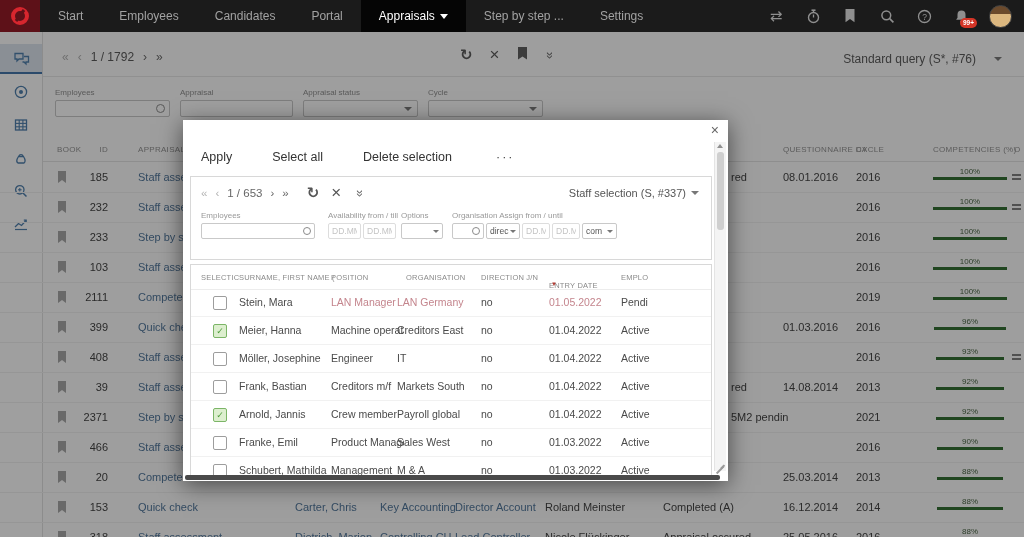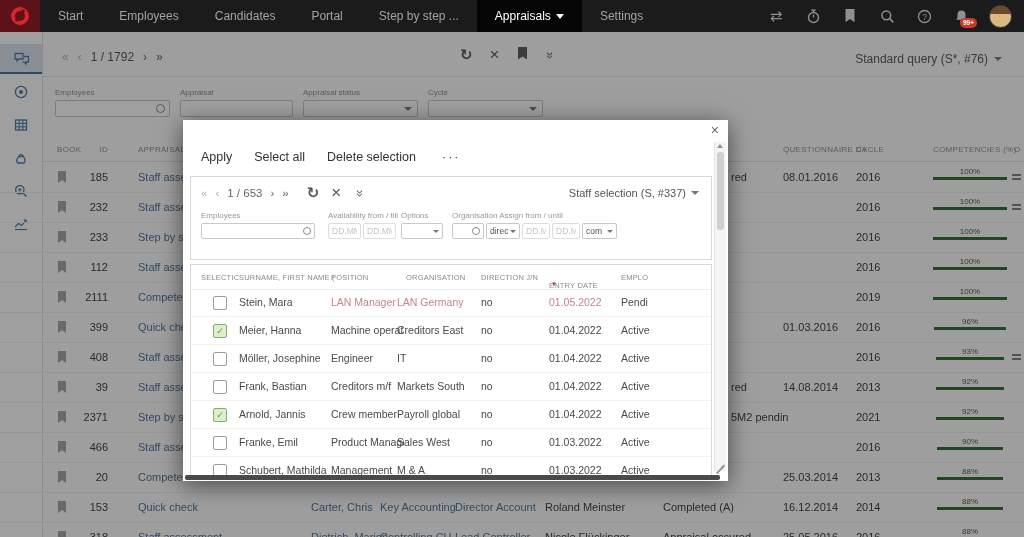--- a/index.html
+++ b/index.html
@@ -25,40 +25,40 @@
   .hr-top{position:absolute;left:43px;right:0;top:44px;height:1px;background:#e6e6e6;}
   .hr-head{position:absolute;left:43px;right:0;top:129px;height:1px;background:#e3e3e3;}
   
   .pg{position:absolute;left:62px;top:18px;display:flex;align-items:center;gap:9px;font-size:12px;color:#666;}
   .pg .dim{color:#b0b0b0;}
   .pg .num{color:#555;}
   .tb-icons{position:absolute;left:460px;top:14px;display:flex;align-items:center;gap:17px;color:#555;}
   .icon-x{font-size:17px;line-height:16px;color:#555;}
   .icon-refresh{font-size:15px;font-weight:bold;color:#555;}
   .dbl-chev{display:inline-block;transform:rotate(-90deg);font-size:13px;color:#666;}
-  .query{position:absolute;right:22px;top:20px;font-size:12px;color:#555;display:flex;align-items:center;gap:6px;cursor:pointer;}
+  .query{position:absolute;right:22px;top:20px;font-size:12px;color:#555;display:flex;align-items:center;gap:18px;cursor:pointer;}
   .tri{width:0;height:0;border-left:4px solid transparent;border-right:4px solid transparent;border-top:4px solid #777;}
   
   .field{position:absolute;top:56px;}
   .field label{display:block;font-size:8px;color:#8d8d8d;margin-bottom:3px;}
   .fbox{position:relative;height:15px;border:1px solid #c6c6c6;border-radius:2px;background:#fff;}
   .fbox input{position:absolute;inset:0;border:0;outline:0;background:transparent;font-size:10px;padding:0 4px;width:100%;box-sizing:border-box;}
   .mag{position:absolute;right:4px;top:3px;width:7px;height:7px;border:1.3px solid #8a8a8a;border-radius:50%;}
   .fbox .tri{position:absolute;right:5px;top:6px;}
   
   .thead{position:absolute;top:113px;left:0;right:0;height:16px;font-size:8px;color:#8f8f8f;letter-spacing:.3px;}
   .thead span{position:absolute;white-space:nowrap;}
   .main-rows{position:absolute;top:131px;left:0;right:0;bottom:0;overflow:hidden;}
   .mrow{position:relative;height:29px;border-bottom:1px solid #f0f0f0;}
   .cell{position:absolute;top:0;height:29px;line-height:29px;font-size:11px;color:#3c3c3c;white-space:nowrap;}
   .link{color:#4c7399;cursor:pointer;}
   .c-book{left:57px;top:8px;height:auto;line-height:normal;}
   .c-id{left:68px;width:40px;text-align:right;}
   .c-appr{left:138px;}
-  .c-emp{left:295px;margin-left:16px;}
+  .c-emp{left:295px;}
   .c-org{left:380px;}
   .c-pos{left:455px;}
   .c-apprsr{left:545px;}
   .c-status{left:663px;}
   .c-frag{left:731px;}
   .c-date{left:783px;}
   .c-cycle{left:856px;}
   .c-bar{left:933px;width:74px;line-height:normal;}
   .bar-label{display:block;text-align:center;font-size:8px;color:#44603f;margin-top:4px;}
   .bar-line{height:3px;background:#2e6b2e;margin:1px auto 0;}
@@ -66,21 +66,21 @@
   .c-edge i{display:block;width:9px;height:2px;background:#7d7d7d;margin:2px 0;}
   
   .h-book{left:57px}.h-id{left:68px;width:40px;text-align:right}.h-appr{left:138px}
   .h-qdate{left:783px}.h-cycle{left:856px}.h-comp{left:933px}.h-edge{left:1014px}
   
   .overlay{position:absolute;inset:0;background:rgba(15,15,15,.40);z-index:50;}
   .modal{position:absolute;left:183px;top:88px;width:545px;height:361px;background:#fff;z-index:100;
          box-shadow:0 4px 22px rgba(0,0,0,.55);box-sizing:border-box;}
   .m-title{position:absolute;top:0;left:0;right:0;height:20px;text-align:center;font-size:9px;letter-spacing:1px;color:#4a4a4a;line-height:20px;}
   .m-close{position:absolute;top:3px;right:9px;font-size:14px;color:#666;line-height:14px;cursor:pointer;}
-  .m-actions{position:absolute;top:22px;left:0;height:30px;display:flex;align-items:center;gap:0;font-size:12.5px;color:#333;}
+  .m-actions{position:absolute;top:22px;left:0;height:30px;display:flex;align-items:center;gap:18px;font-size:12.5px;color:#333;}
   .m-actions span{cursor:pointer;}
   .ma-0{margin-left:18px}.ma-1{margin-left:22px}.ma-2{margin-left:22px}.ma-3{margin-left:26px;letter-spacing:2px;color:#444;}
   .panel{position:absolute;left:7px;width:522px;border:1px solid #d8d8d8;background:#fff;box-sizing:border-box;}
   .panelA{top:56px;height:84px;}
   .panelB{top:144px;height:212px;overflow:hidden;}
   .m-pg{position:absolute;left:10px;top:7px;display:flex;align-items:center;gap:8px;font-size:11.5px;color:#666;}
   .m-pg .dim{color:#b3b3b3;}
   .m-query{position:absolute;right:12px;top:10px;font-size:11px;color:#555;display:flex;align-items:center;gap:5px;cursor:pointer;}
   .mf{position:absolute;top:34px;}
   .mf label{display:block;font-size:8px;color:#999;margin-bottom:3px;white-space:nowrap;}
@@ -131,22 +131,22 @@
       <svg width="22" height="22" viewBox="0 0 22 22">
         <circle cx="11" cy="11" r="7" fill="none" stroke="#d7262e" stroke-width="4"></circle>
         <line x1="7" y1="16" x2="15" y2="5" stroke="#5d1118" stroke-width="3"></line>
       </svg>
     </div>
     <div id="nav-items">
         <div class="nav-item">Start</div>
         <div class="nav-item">Employees</div>
         <div class="nav-item">Candidates</div>
         <div class="nav-item">Portal</div>
+        <div class="nav-item active">Appraisals<span class="nav-chev"></span></div>
         <div class="nav-item">Step by step ...</div>
-        <div class="nav-item active">Appraisals<span class="nav-chev"></span></div>
         <div class="nav-item">Settings</div>
       </div>
     <div class="nav-right">
       <span class="nav-ico">⇄</span>
       <span class="nav-ico">
         <svg width="15" height="15" viewBox="0 0 15 15">
             <circle cx="7.5" cy="8.5" r="5" fill="none" stroke="#8f8f8f" stroke-width="1.4"></circle>
             <line x1="7.5" y1="8.5" x2="7.5" y2="5.5" stroke="#8f8f8f" stroke-width="1.3"></line>
             <line x1="5.5" y1="1.2" x2="9.5" y2="1.2" stroke="#8f8f8f" stroke-width="1.6"></line>
             <line x1="7.5" y1="1.2" x2="7.5" y2="3.2" stroke="#8f8f8f" stroke-width="1.4"></line>
@@ -330,21 +330,21 @@
           <span class="cell c-cycle">2016</span>
           <span class="cell c-bar">
             <span class="bar-label">100%</span>
             <span class="bar-line" style="display: block; width: 100%;"></span>
           </span>
         </div>
         <div class="mrow">
           <span class="cell c-book"><svg width="10" height="13" viewBox="0 0 10 13">
               <path d="M1 0h8v12L5 9 1 12z" fill="#a5a5a5"></path>
             </svg></span>
-          <span class="cell c-id">112</span>
+          <span class="cell c-id">103</span>
           <span class="cell c-appr link">Staff asse</span>
           <span class="cell c-cycle">2016</span>
           <span class="cell c-bar">
             <span class="bar-label">100%</span>
             <span class="bar-line" style="display: block; width: 100%;"></span>
           </span>
         </div>
         <div class="mrow">
           <span class="cell c-book"><svg width="10" height="13" viewBox="0 0 10 13">
               <path d="M1 0h8v12L5 9 1 12z" fill="#a5a5a5"></path>

